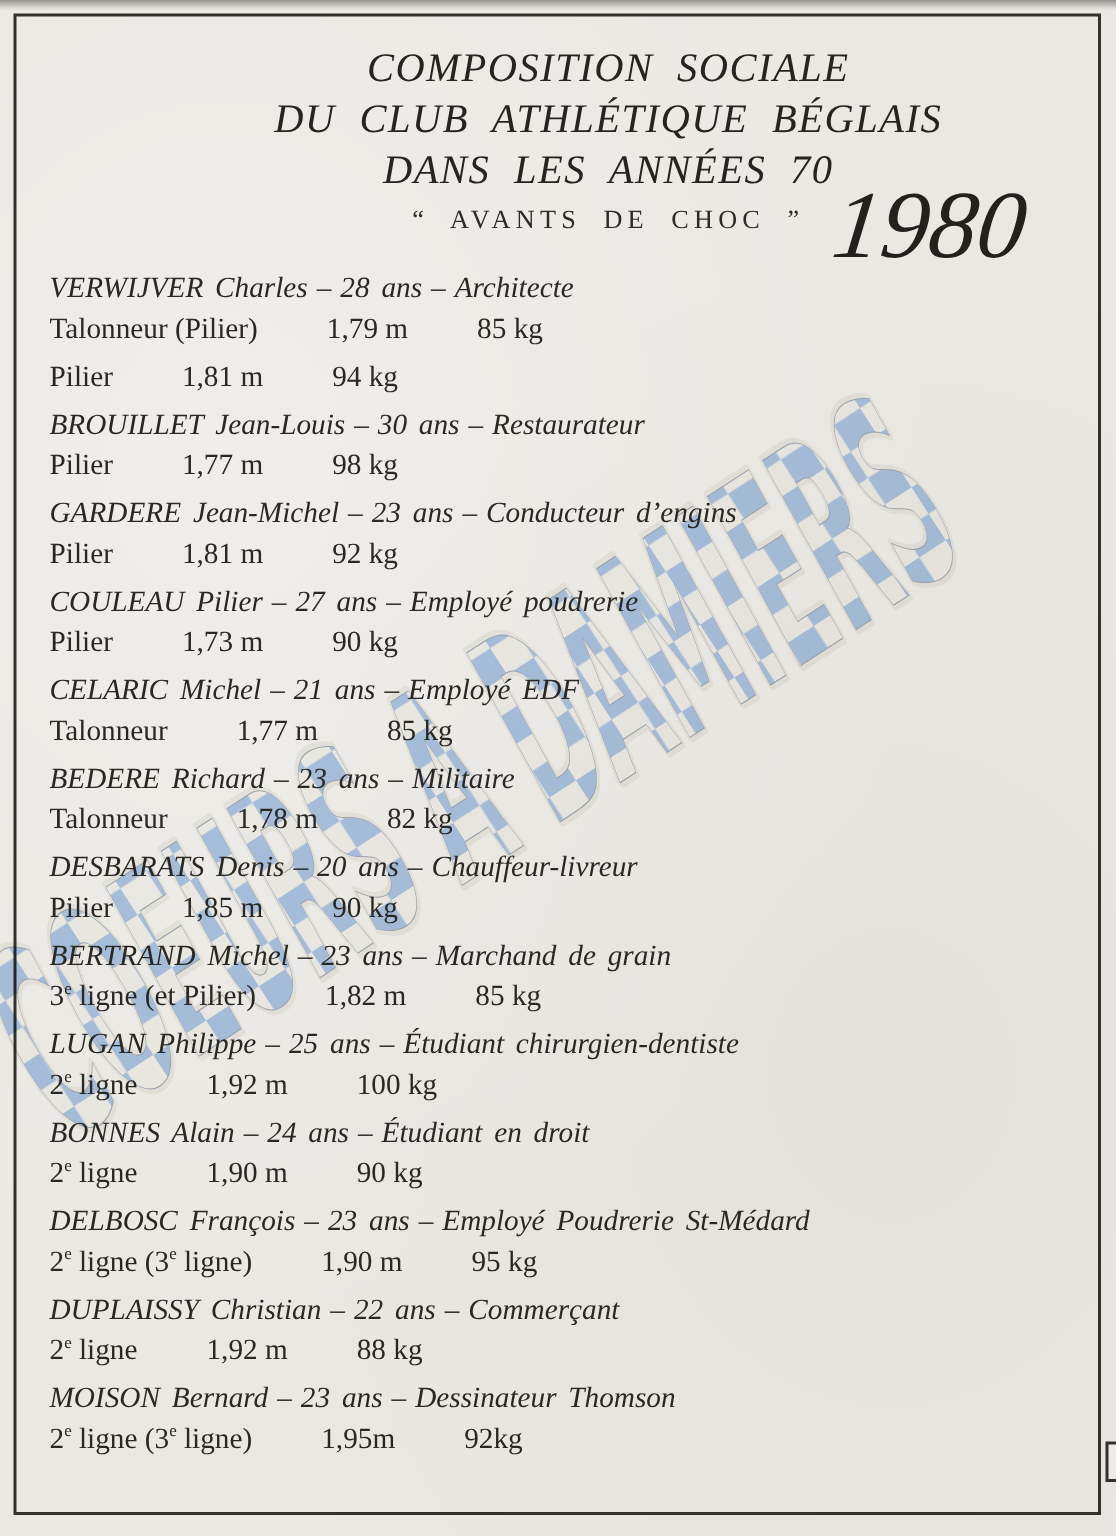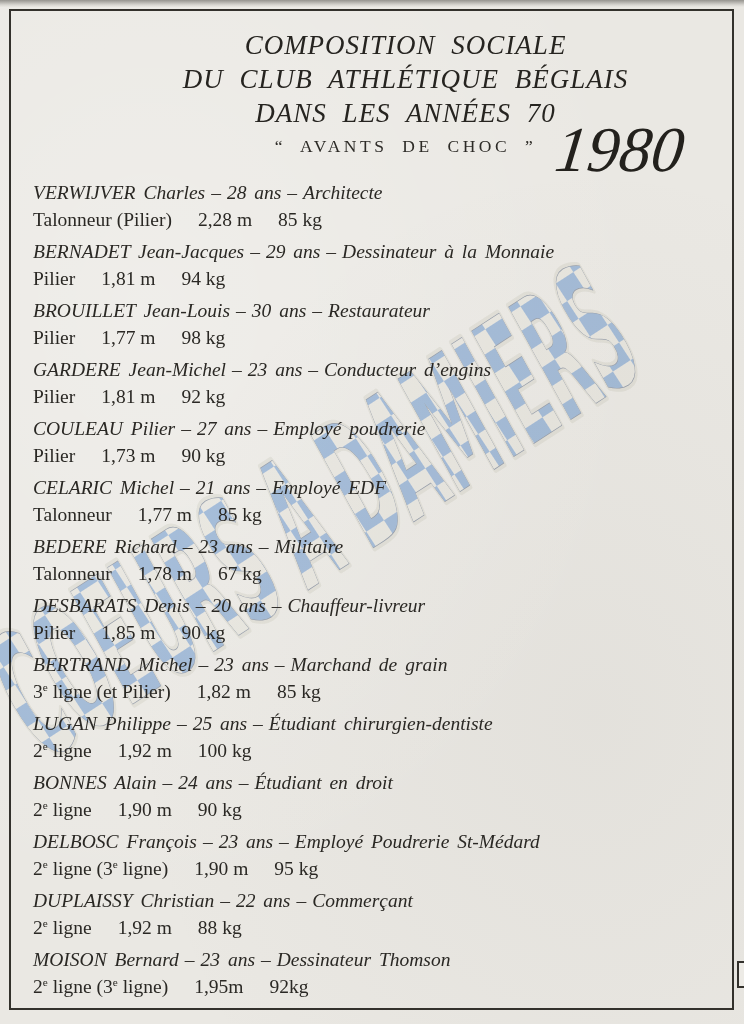--- a/index.html
+++ b/index.html
@@ -32,21 +32,21 @@
     color:#2d2b27;
   }
   .year {
     position:absolute; left:556px; top:116px;
     font-style:italic; font-size:64px; line-height:1.05;
     transform:skewX(-7deg); color:#23211d;
   }
   .players { position:absolute; left:33px; top:179px; width:692px; }
   .entry { margin-bottom:5px; }
   .entry .line1 { font-size:19.5px; line-height:27px; word-spacing:3px; white-space:nowrap;font-style:italic; }
-  .entry .line2 { font-size:19.5px; line-height:27px; display:flex; column-gap:26px; white-space:nowrap; }
+  .entry .line2 { font-size:19.5px; line-height:27px; display:flex; column-gap:46px; white-space:nowrap; }
   .sep { margin:0 6px; }
   sup { font-size:0.58em; vertical-align:super; line-height:0; }
   .watermark-svg {
     position:absolute; left:40px; top:575px; width:780px; height:240px;
     transform-origin:6px 185px;
     transform:rotate(-33deg);
     mix-blend-mode:multiply;
     opacity:0.88;
     pointer-events:none;
   }
@@ -82,29 +82,26 @@
   <text x="6" y="185" font-family="'DejaVu Sans', sans-serif" font-style="italic" font-weight="bold" font-size="175" textLength="720" lengthAdjust="spacingAndGlyphs" fill="url(#damier)" stroke="#9aa4b6" stroke-width="1.5" paint-order="stroke fill">COEURS A DAMIERS</text>
 </svg>
 
 <div class="players">
   <div class="entry">
     <div class="line1">
       <span>VERWIJVER Charles</span><span class="sep">–</span><span>28 ans</span><span class="sep">–</span><span>Architecte</span>
     </div>
     <div class="line2">
       <span>Talonneur (Pilier)</span>
-      <span>2,28 m</span>
+      <span>1,79 m</span>
       <span>85 kg</span>
     </div>
   </div>
 
   <div class="entry">
-    <div class="line1">
-      <span>BERNADET Jean-Jacques</span><span class="sep">–</span><span>29 ans</span><span class="sep">–</span><span>Dessinateur à la Monnaie</span>
-    </div>
     <div class="line2">
       <span>Pilier</span>
       <span>1,81 m</span>
       <span>94 kg</span>
     </div>
   </div>
 
   <div class="entry">
     <div class="line1">
       <span>BROUILLET Jean-Louis</span><span class="sep">–</span><span>30 ans</span><span class="sep">–</span><span>Restaurateur</span>
@@ -149,21 +146,21 @@
     </div>
   </div>
 
   <div class="entry">
     <div class="line1">
       <span>BEDERE Richard</span><span class="sep">–</span><span>23 ans</span><span class="sep">–</span><span>Militaire</span>
     </div>
     <div class="line2">
       <span>Talonneur</span>
       <span>1,78 m</span>
-      <span>67 kg</span>
+      <span>82 kg</span>
     </div>
   </div>
 
   <div class="entry">
     <div class="line1">
       <span>DESBARATS Denis</span><span class="sep">–</span><span>20 ans</span><span class="sep">–</span><span>Chauffeur-livreur</span>
     </div>
     <div class="line2">
       <span>Pilier</span>
       <span>1,85 m</span>

